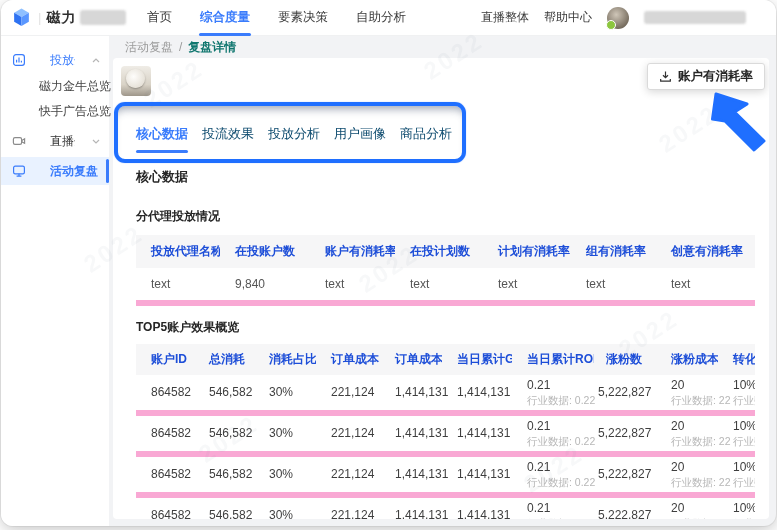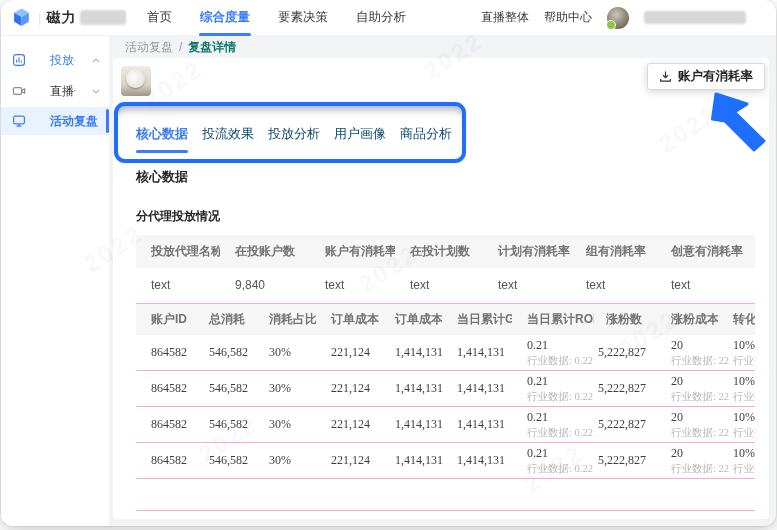--- a/index.html
+++ b/index.html
@@ -79,26 +79,26 @@
   .tab.active::after{content:"";position:absolute;left:0;right:0;bottom:0;height:3px;border-radius:2px;
           background:var(--accent);}
 
   .sec-core{margin:15px 0 0 23px;font-size:13px;font-weight:700;color:#262626;}
   .sec-sub{margin:22px 0 10px 23px;font-size:12px;font-weight:700;color:#262626;}
   .sec-sub.tight{margin-top:13px;margin-bottom:8px;}
   .tbl-wrap{margin-left:23px;width:619px;overflow:hidden;}
   table{border-collapse:collapse;table-layout:fixed;}
   .tbl1{width:619px;}
   .tbl2{width:662px;}
-  th{background:#f6f6f7;font-size:12px;font-weight:700;color:#737373;text-align:left;
+  th{background:#f6f6f7;font-size:12px;font-weight:700;color:#1d4ed8;text-align:left;
      padding:8px 6px 8px 15px;white-space:nowrap;overflow:hidden;}
   td{font-size:12px;color:#4a4a4a;text-align:left;padding:4px 6px 4px 15px;
-     border-bottom:1px solid #f9a8d4;white-space:nowrap;vertical-align:middle;}
+     border-bottom:6px solid #f9a8d4;white-space:nowrap;vertical-align:middle;}
   .tbl1 td{height:35px;color:#555;}
-  .tbl2 td{height:32px;font-family:Liberation Serif, serif;}
+  .tbl2 td{height:32px;}
   .tbl2 th{padding-top:7px;padding-bottom:7px;}
   .cell-main{color:#3e3e3e;line-height:13px;}
   .cell-sub{font-size:10.5px;color:#b7b7b7;margin-top:3px;line-height:11px;}
   .tbl2 th:nth-child(8),.tbl2 td:nth-child(8){text-align:right;padding-right:14px;padding-left:4px;}
 
   
   .ann-box{position:absolute;left:113px;top:102px;width:352px;height:61px;border:4px solid var(--ann);
            border-radius:11px;z-index:40;pointer-events:none;
            box-shadow:inset 0 9px 9px -6px rgba(45,60,90,.45),0 0 1px rgba(31,111,255,.6);}
   .ann-arrow{position:absolute;left:701px;top:91px;z-index:41;pointer-events:none;}
@@ -160,20 +160,24 @@
           <path d="M4.6 9.4 V6.8 M7 9.4 V4.6 M9.4 9.4 V7.8"></path>
         </svg>
       </span>
       <span class="lbl">投放分析</span>
       <span class="chev">
         <svg width="8" height="5" viewBox="0 0 8 5" fill="none" stroke="currentColor" stroke-width="1.2">
               <path d="M1 4 L4 1 L7 4"></path>
             </svg>
       </span>
     </div>
+    <div>
+          <div class="side-sub">磁力金牛总览</div>
+          <div class="side-sub">快手广告总览</div>
+        </div>
     <div class="side-item mt">
       <span class="sicon" style="color:#8c8c8c">
         <svg width="14" height="14" viewBox="0 0 14 14" fill="none" stroke="currentColor" stroke-width="1.2">
           <rect x="1.4" y="3.6" width="8.2" height="6.8" rx="1.6"></rect>
           <path d="M9.8 6.4 L12.6 4.8 V9.2 L9.8 7.8 Z"></path>
         </svg>
       </span>
       <span class="lbl">直播分析</span>
       <span class="chev">
         <svg width="8" height="5" viewBox="0 0 8 5" fill="none" stroke="currentColor" stroke-width="1.2">
@@ -252,20 +256,21 @@
                   <td>text</td>
                   <td>text</td>
                   <td>text</td>
                   <td>text</td>
                   <td>text</td>
                 </tr>
               </tbody>
             </table>
       </div>
 
+      <div class="sec-sub tight">TOP5账户效果概览</div>
       <div class="tbl-wrap">
         <table class="tbl2">
               <colgroup>
                 <col style="width: 58px;">
                 <col style="width: 60px;">
                 <col style="width: 62px;">
                 <col style="width: 64px;">
                 <col style="width: 62px;">
                 <col style="width: 70px;">
                 <col style="width: 82px;">

